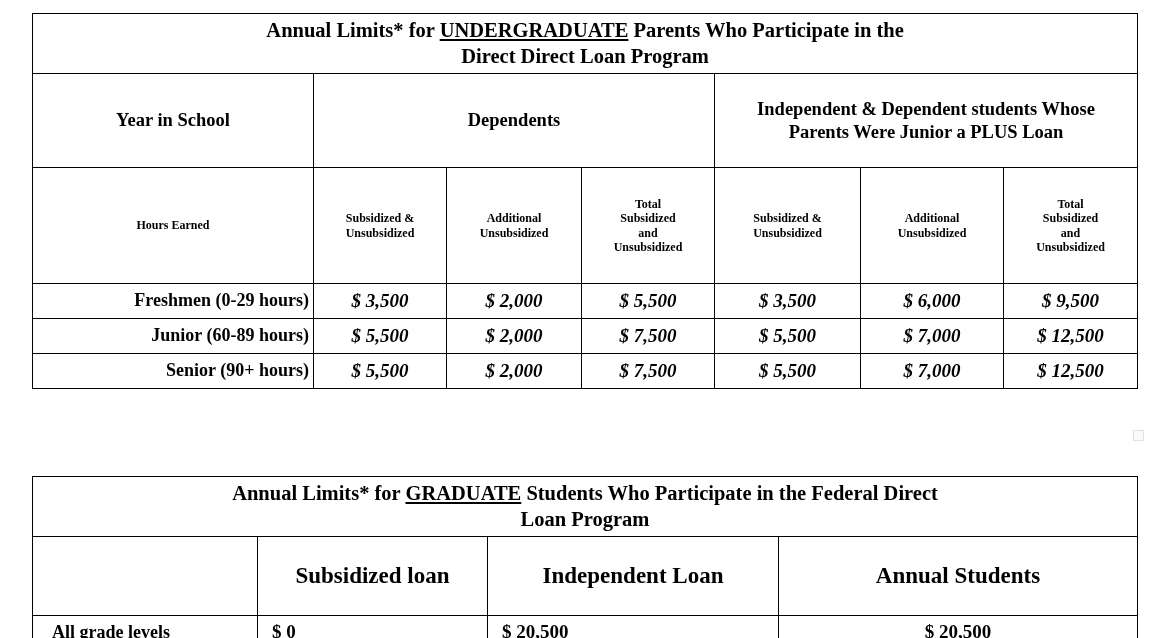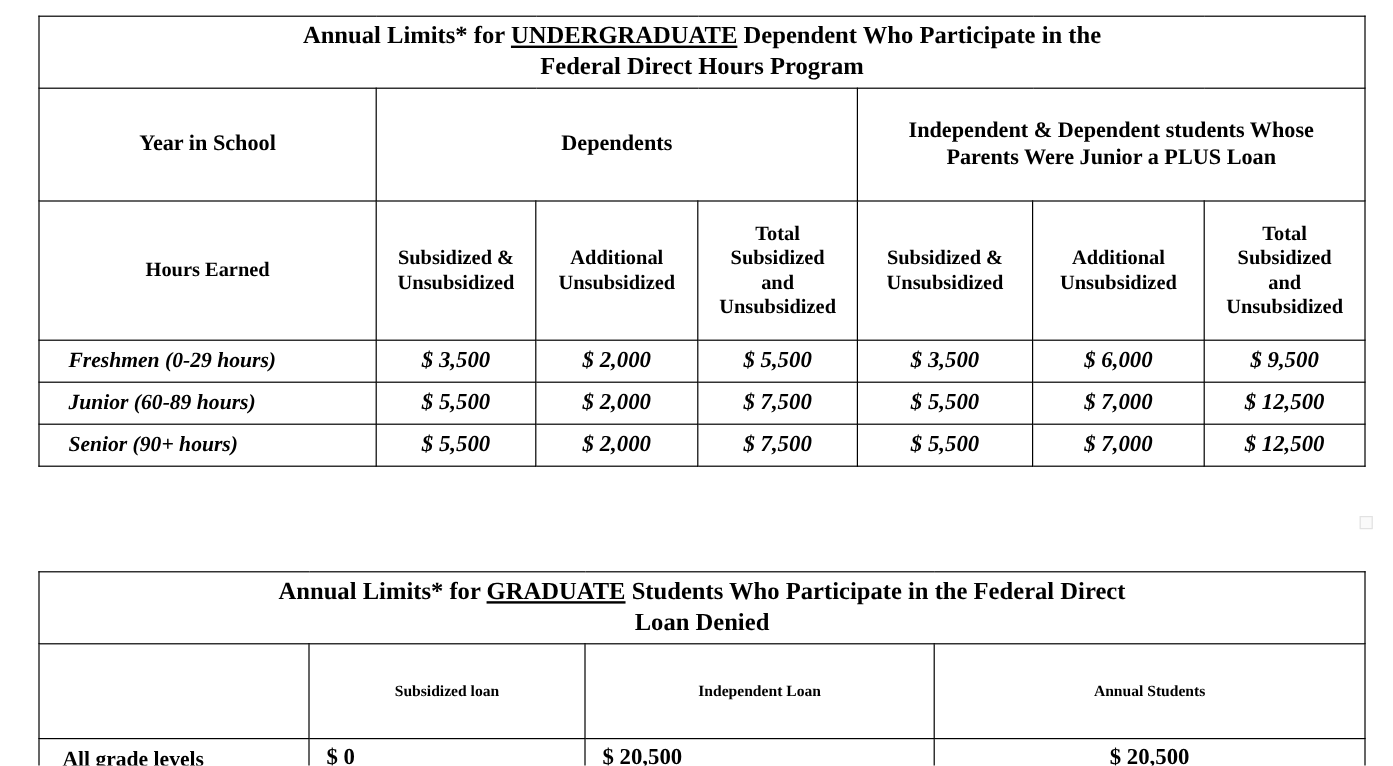--- a/index.html
+++ b/index.html
@@ -52,30 +52,29 @@
     line-height: 1.24;
     padding: 2px 6px;
   }
   #tbl-undergrad td.group-cell {
     height: 93px;
     font-size: 18.5px;
     line-height: 1.22;
   }
   #tbl-undergrad td.sub-cell {
     height: 115px;
-    font-size: 17px;
+    font-size: 12px;
     line-height: 1.2;
   }
   #tbl-undergrad td.rowlabel {
     height: 34px;
     font-size: 18px;
-    text-align: left;
-    padding-left: 24px;
+    text-align: right;
+    padding-left: 6px;
     white-space: nowrap;
-    font-style: italic;
   }
   #tbl-undergrad td.amount {
     height: 34px;
     font-size: 19px;
     text-align: center;
     font-style: italic;
   }
 
   
   #tbl-grad {
@@ -84,21 +83,21 @@
     width: 1105px;
   }
   #tbl-grad td.title-cell {
     height: 55px;
     font-size: 20.5px;
     line-height: 1.24;
     padding: 2px 6px;
   }
   #tbl-grad td.head-cell {
     height: 78px;
-    font-size: 13px;
+    font-size: 23px;
     margin-top: 36px;
   }
   #tbl-grad td.rowlabel {
     height: 33px;
     font-size: 18px;
     text-align: left;
     padding-left: 19px;
     white-space: nowrap;
   }
   #tbl-grad td.amount {
@@ -136,23 +135,23 @@
       <col style="width:135px">
       <col style="width:133px">
       <col style="width:146px">
       <col style="width:143px">
       <col style="width:134px">
     </colgroup>
     <tbody>
       <tr>
         <td class="title-cell" colspan="7">
           <span>
-            <span>Annual Limits* for </span><span class="u">UNDERGRADUATE</span><span> Dependent Who Participate in the</span>
+            <span>Annual Limits* for </span><span class="u">UNDERGRADUATE</span><span> Parents Who Participate in the</span>
           </span><br>
-          <span>Federal Direct Hours Program</span>
+          <span>Direct Direct Loan Program</span>
         </td>
       </tr>
 
       <tr>
         <td class="group-cell">Year in School</td>
         <td class="group-cell" colspan="3">Dependents</td>
         <td class="group-cell" colspan="3">
           <span>Independent &amp; Dependent students Whose</span><br>
           <span>Parents Were Junior a PLUS Loan</span>
         </td>
@@ -228,21 +227,21 @@
       <col style="width:230px">
       <col style="width:291px">
       <col style="width:359px">
     </colgroup>
     <tbody>
       <tr>
         <td class="title-cell" colspan="4">
           <span>
             <span>Annual Limits* for </span><span class="u">GRADUATE</span><span> Students Who Participate in the Federal Direct</span>
           </span><br>
-          <span>Loan Denied</span>
+          <span>Loan Program</span>
         </td>
       </tr>
       <tr>
         <td class="head-cell"></td>
         <td class="head-cell">Subsidized loan</td>
         <td class="head-cell">Independent Loan</td>
         <td class="head-cell">Annual Students</td>
       </tr>
       <tr>
         <td class="rowlabel">All grade levels</td>

